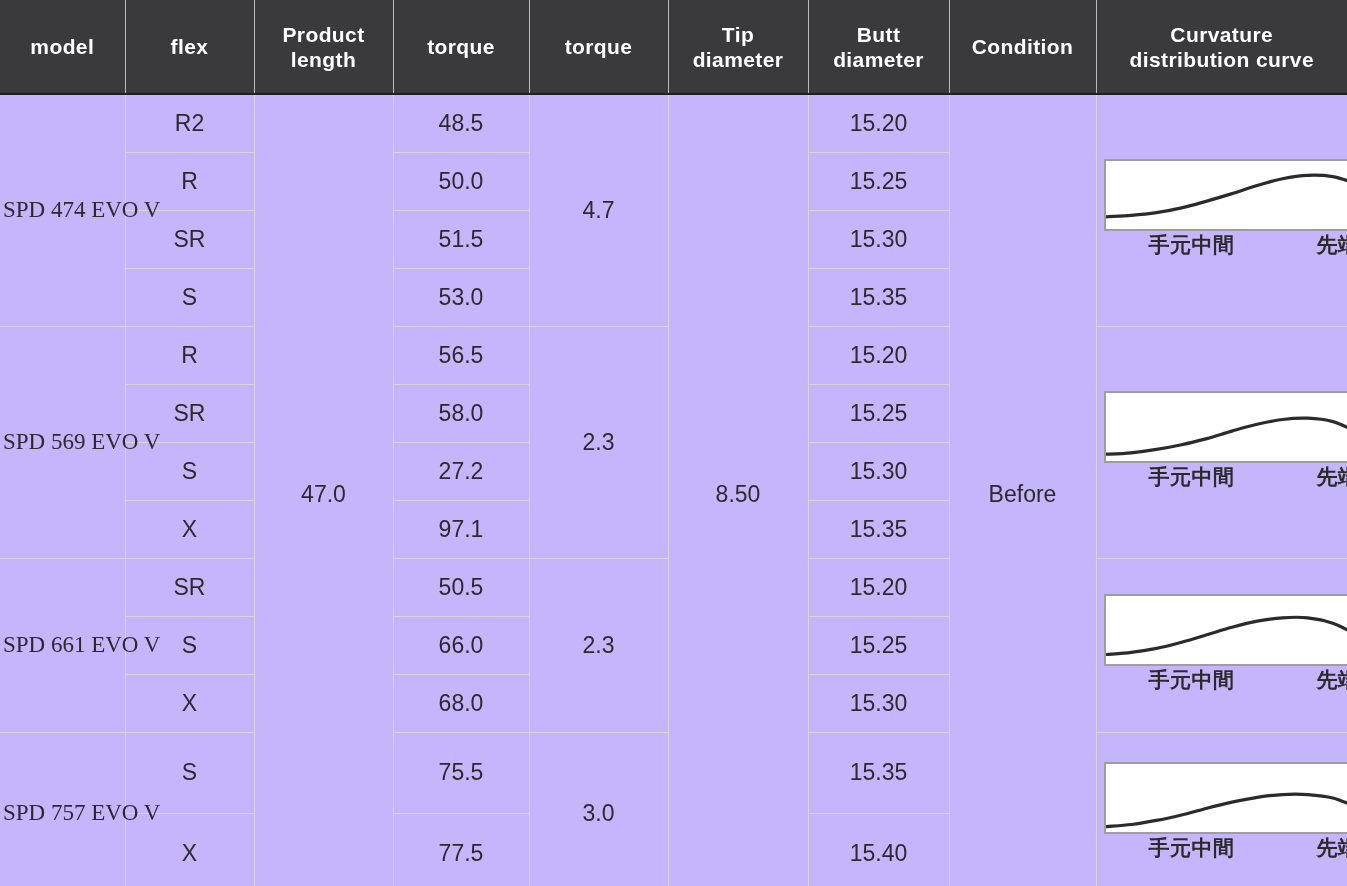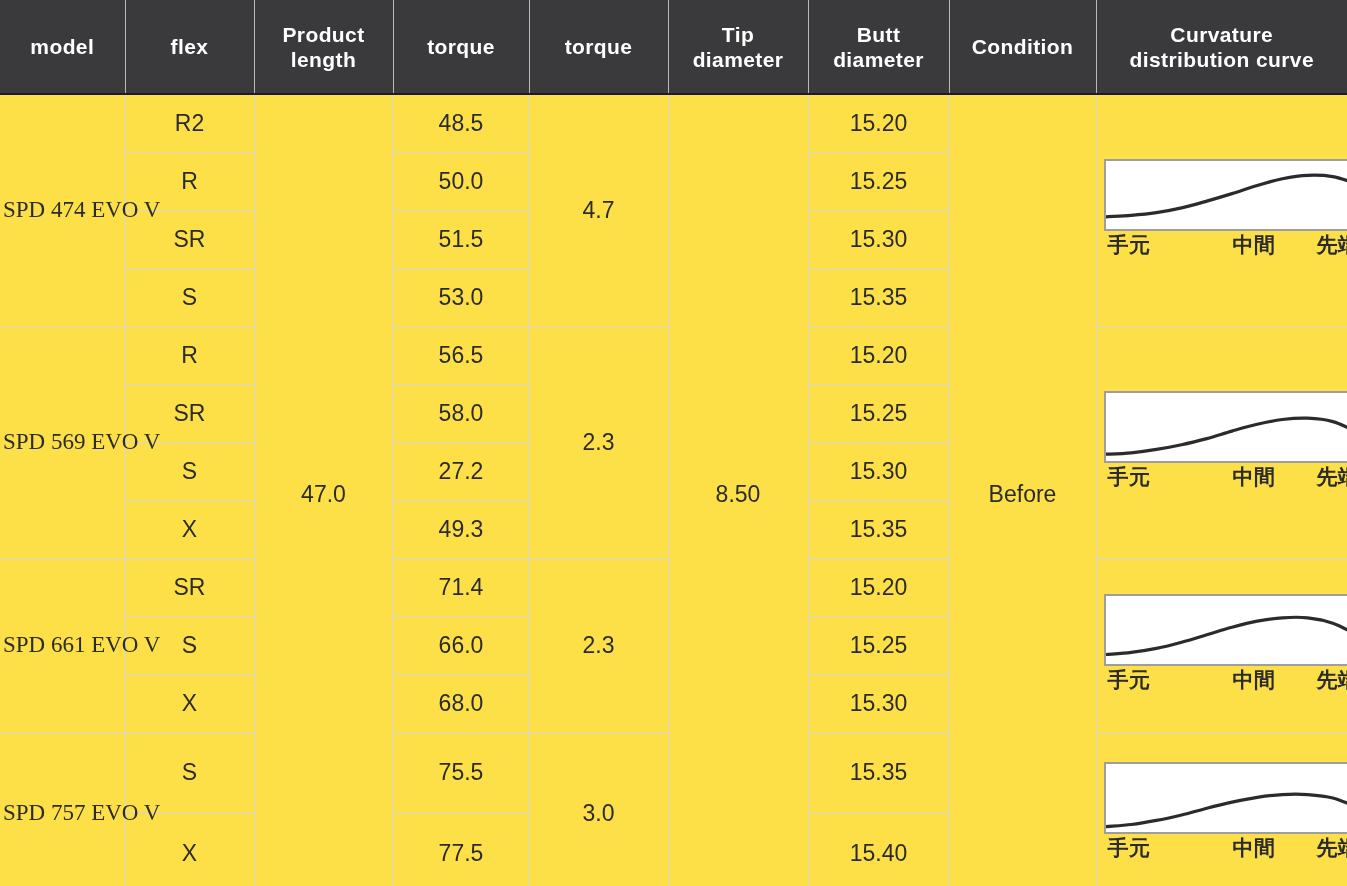--- a/index.html
+++ b/index.html
@@ -26,21 +26,21 @@
     border-right:1px solid #b9b9bb;
     border-bottom:2px solid #1d1d1f;
     height:94px;
     box-sizing:border-box;
     letter-spacing:0.4px;
   }
   #spec-table thead th:last-child{border-right:none;margin-top:44px;}
   .hdr-two{display:block;}
   
   #spec-table td{
-    background:#fde047;
+    background:#c4b5fd;
     color:#2b2b2b;
     font-size:23px;
     text-align:center;
     vertical-align:middle;
     border-right:1px solid #d6d6d8;
     border-bottom:1px solid #d6d6d8;
     padding:0 3px;
     box-sizing:border-box;
     white-space:nowrap;
   }
@@ -83,22 +83,22 @@
   .chart-labels{
     display:flex;
     width:256px;
     font-size:21px;
     font-weight:bold;
     color:#2b2b2b;
     line-height:26px;
     margin-top:1px;
     letter-spacing:0.5px;
   }
-  .chart-labels span{flex:1;text-align:right;}
-  .chart-labels span:first-child{text-align:left;padding-left:4px;}
+  .chart-labels span{flex:1;text-align:left;}
+  .chart-labels span:first-child{text-align:right;padding-left:4px;}
   .chart-labels span:last-child{text-align:right;padding-right:0;}
 </style>
 </head>
 <body>
 
 <table id="spec-table">
   <colgroup>
     <col style="width:125px">
       <col style="width:129px">
       <col style="width:139px">
@@ -210,27 +210,27 @@
         <td class="">58.0</td>
         <td class="">15.25</td>
       </tr>
       <tr style="height:58px">
         <td class="">S</td>
         <td class="">27.2</td>
         <td class="">15.30</td>
       </tr>
       <tr style="height:58px">
         <td class="group-end">X</td>
-        <td class="group-end">49.3</td>
+        <td class="group-end">97.1</td>
         <td class="group-end">15.35</td>
       </tr>
       <tr style="height:58px">
         <td class="model-cell span-cell" rowspan="3">SPD 661 EVO V</td>
         <td class="">SR</td>
-        <td class="">71.4</td>
+        <td class="">50.5</td>
         <td class="span-cell" rowspan="3">2.3</td>
         <td class="">15.20</td>
         <td class="chart-cell group-end" rowspan="3">
           <div class="chart-wrap">
             <div class="chart-box">
               <svg viewBox="0 0 252 68" preserveAspectRatio="none">
                 <path d="M 0.0 58.5 C 4.2 58.1, 16.8 57.5, 25.2 56.4 C 33.6 55.4, 42.0 54.1, 50.4 52.4 C 58.8 50.7, 67.2 48.5, 75.6 46.2 C 84.0 44.0, 92.4 41.3, 100.8 38.8 C 109.2 36.3, 117.6 33.5, 126.0 31.3 C 134.4 29.0, 142.8 26.7, 151.2 25.2 C 159.6 23.6, 168.0 22.3, 176.4 21.8 C 184.8 21.2, 193.2 20.9, 201.6 21.8 C 210.0 22.7, 218.4 24.3, 226.8 27.2 C 235.2 30.1, 247.8 37.4, 252.0 39.4" fill="none" stroke="#2b2b2b" stroke-width="3.2" stroke-linecap="round"></path>
               </svg>
             </div>
             <div class="chart-labels">

